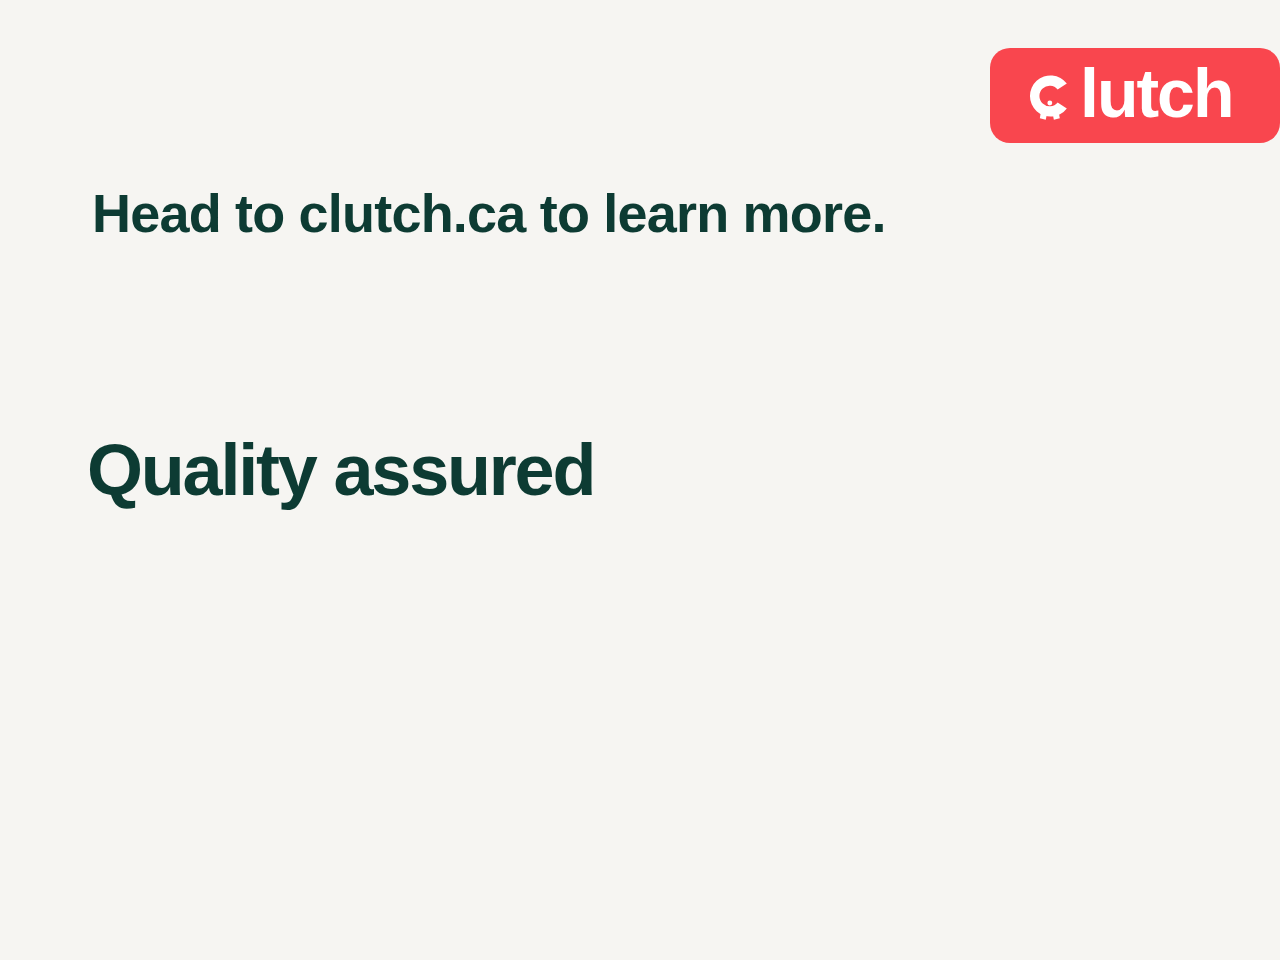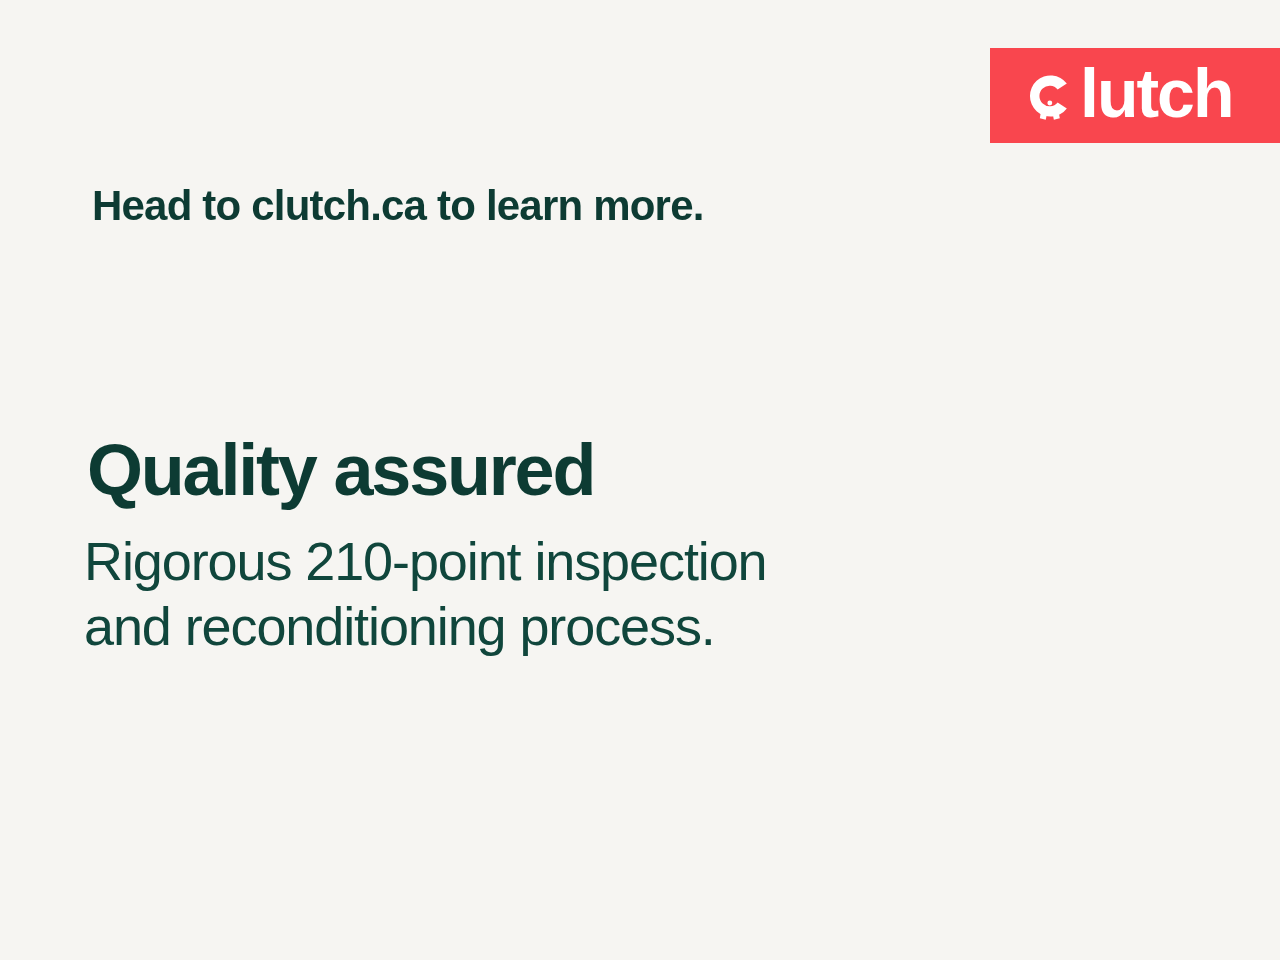--- a/index.html
+++ b/index.html
@@ -25,20 +25,21 @@
   #brand-badge {
     position: absolute;
     left: 990px;
     top: 48px;
     width: 290px;
     height: 95px;
     background: #f9464e;
     display: flex;
     align-items: center;
     overflow: hidden;
+    border-radius: 20px;
   }
 
   #brand-wordmark {
     display: flex;
     align-items: center;
     margin-left: 32px;
   }
 
   #logo-mark {
     display: block;
@@ -57,21 +58,21 @@
     line-height: 1;
     position: relative;
     top: -3px;
   }
 
   
   #lead-line {
     position: absolute;
     left: 92px;
     top: 182px;
-    font-size: 42px;
+    font-size: 54px;
     font-weight: bold;
     color: #0d3b33;
     letter-spacing: -0.8px;
     line-height: 1.15;
     white-space: nowrap;
   }
 
   
   #headline-block {
     position: absolute;
@@ -121,19 +122,15 @@
         <circle cx="51.5" cy="63" r="4.5" fill="#ffffff"></circle>
       </svg>
       <span id="brand-text">lutch</span>
     </div>
   </div>
 
   <div id="lead-line">Head to clutch.ca to learn more.</div>
 
   <div id="headline-block">
     <h1 id="main-title">Quality assured</h1>
-    <p id="main-subtitle">
-      <span class="sub-line">Rigorous 210-point inspection</span>
-      <span class="sub-line">and reconditioning process.</span>
-    </p>
   </div>
 
 </div>
 
 </body></html>

